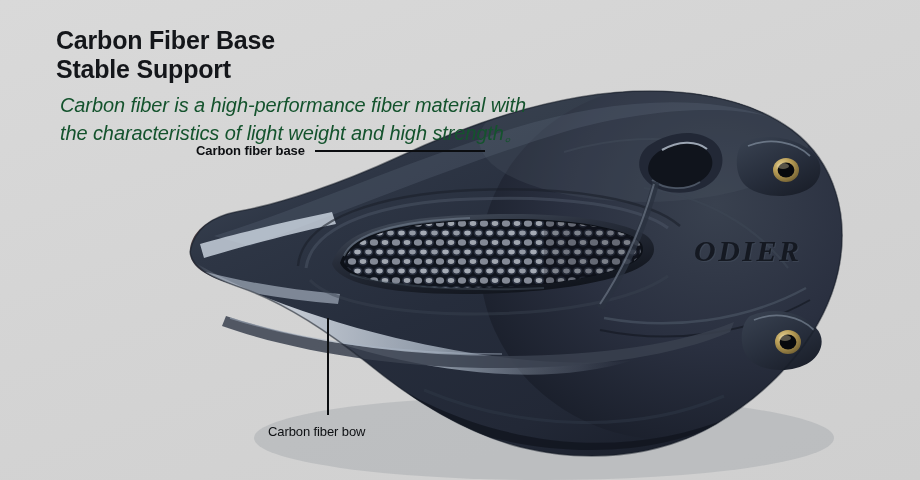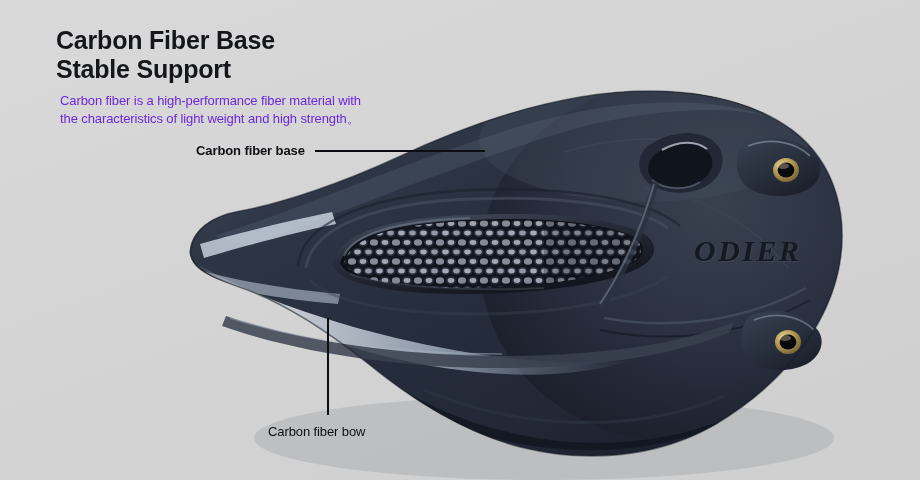--- a/index.html
+++ b/index.html
@@ -15,22 +15,22 @@
       background:linear-gradient(160deg,#d9d9d9 0%,#d4d4d4 45%,#cfcfcf 100%);}
 
   
   .copy{position:absolute;left:56px;top:26px;width:470px;}
   .headline{
     font-size:25px;font-weight:bold;color:#14161a;
     line-height:1.16;letter-spacing:-0.2px;margin:0;
     white-space:pre-line;
   }
   .subcopy{
-    margin:8px 0 0 4px;font-size:13px;color:#6d28d9;
-    line-height:1.38;white-space:pre-line;letter-spacing:-0.1px;
+    margin:8px 0 0 4px;font-size:20px;color:#14532d;
+    line-height:1.38;white-space:pre-line;letter-spacing:-0.1px;font-style:italic;
   }
 
   
   .callout-base{position:absolute;left:196px;top:143px;display:flex;align-items:center;}
   .callout-base .lbl{font-size:13px;font-weight:bold;color:#0d0f12;letter-spacing:-0.1px;}
   .callout-base .lead{display:block;width:170px;height:2px;background:#0b0d10;margin-left:10px;}
 
   .callout-bow{position:absolute;left:268px;top:318px;}
   .callout-bow .lead-v{position:absolute;left:59px;top:0;width:2px;height:97px;background:#0b0d10;}
   .callout-bow .lbl{position:absolute;left:0;top:106px;font-size:13px;font-weight:normal;

